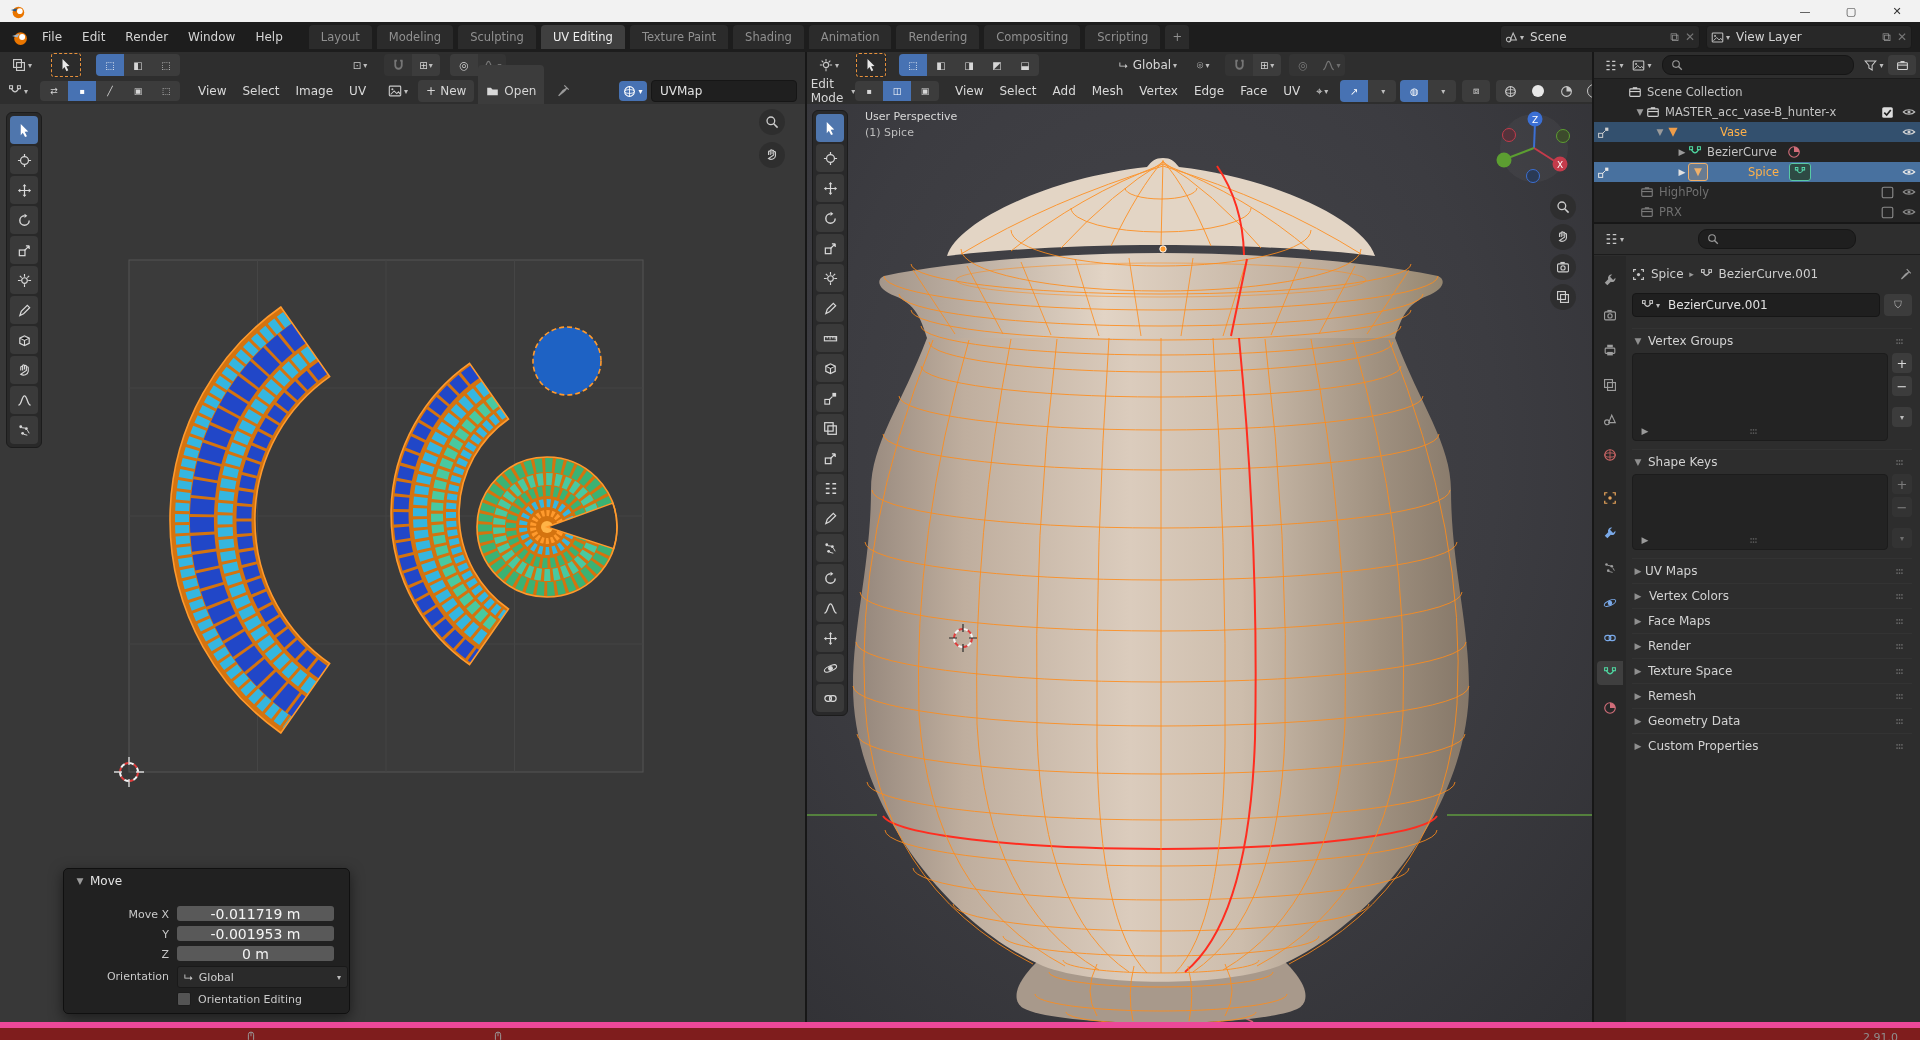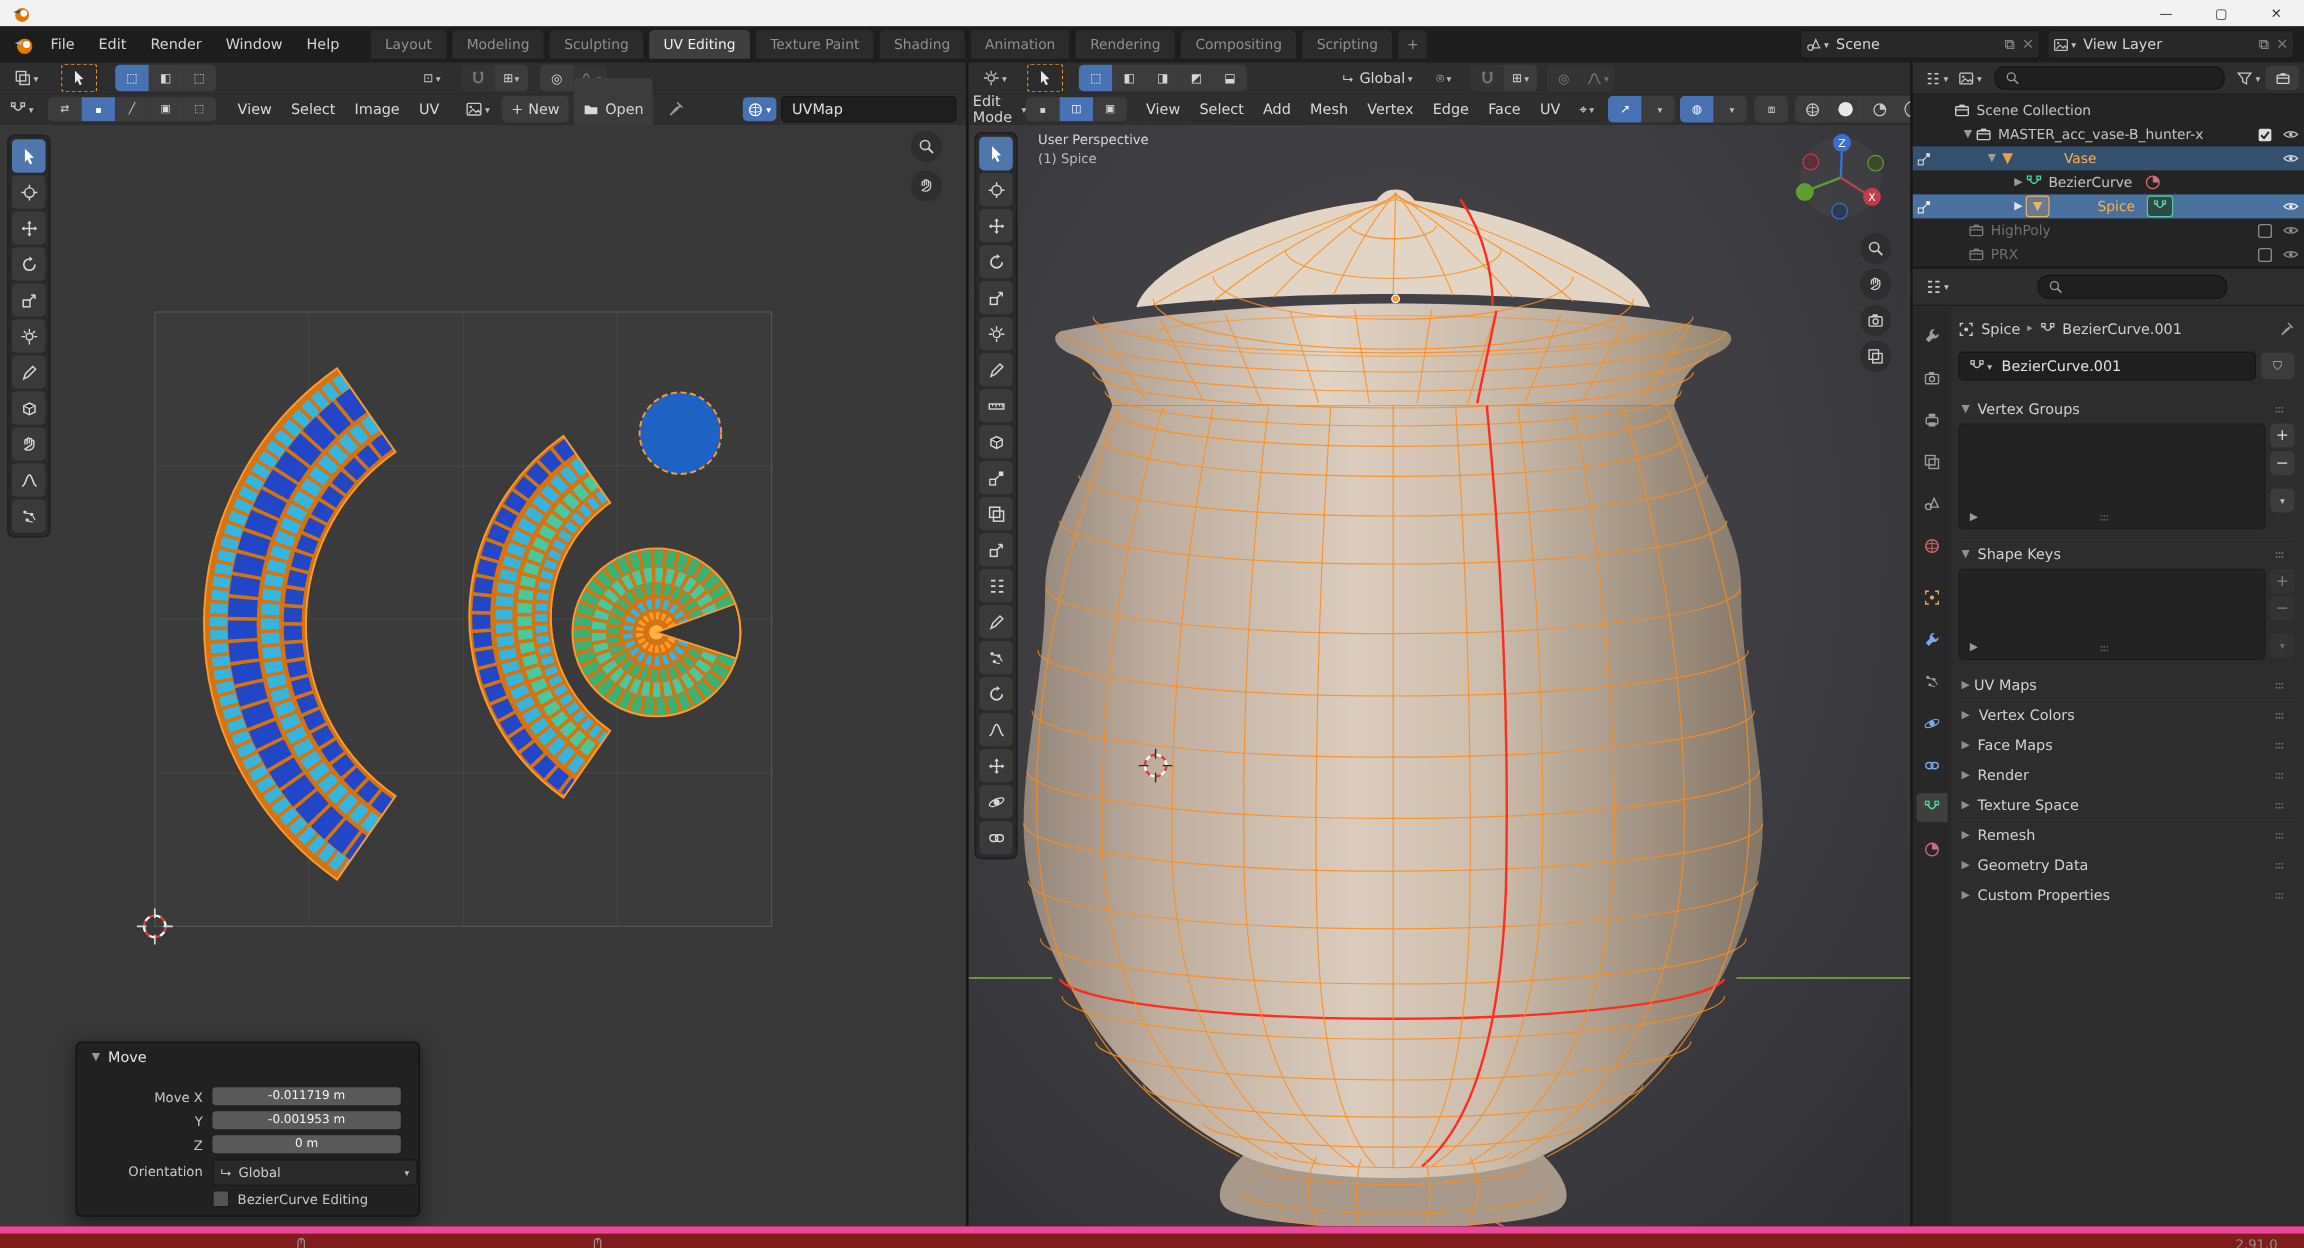--- a/index.html
+++ b/index.html
@@ -55,21 +55,21 @@
   .ptab{width:26px;height:24px;display:flex;align-items:center;justify-content:center;color:#9e9e9e;border-radius:4px 0 0 4px;}
   .ptab.active{background:#3f3f3f;color:#4fd6a0;}
   .psec{height:24px;display:flex;align-items:center;color:#d2d2d2;position:relative;border-top:1px solid #333;}
   .psec .disc{color:#8f8f8f;}
   .plist{background:#232323;border:1px solid #1c1c1c;border-radius:4px;}
   .sqbtn{width:20px;height:20px;border-radius:4px;background:#3c3c3c;color:#d9d9d9;display:flex;align-items:center;justify-content:center;font-size:13px;}
   
   #movepanel{left:63px;top:868px;width:285px;height:144px;background:rgba(32,32,32,.96);
              border:1px solid #101010;border-radius:5px;box-shadow:0 4px 14px rgba(0,0,0,.5);}
   .mp-field{position:absolute;left:113px;width:157px;height:15px;background:#595959;border-radius:3px;
-            color:#f4f4f4;font-size:10px;display:flex;align-items:center;justify-content:center;}
+            color:#f4f4f4;font-size:14px;display:flex;align-items:center;justify-content:center;}
   .mp-lab{position:absolute;width:100px;text-align:right;font-size:11px;color:#c9c9c9;}
   
   #statusbar{left:0;top:1022px;width:1920px;height:18px;background:#7f1d1d;border-top:6px solid #ec4899;color:#8f8f8f;font-size:11px;}
   .txtsm{font-size:11px;}
 </style>
 </head>
 <body>
 
 <svg width="0" height="0" style="position:absolute">
 <defs>
@@ -945,21 +945,21 @@
   <div class="mp-lab" style="left:5px;top:79px">Z</div>
   <div class="mp-field" style="top:77px">0 m</div>
   <div class="mp-lab" style="left:5px;top:101px">Orientation</div>
   <div class="abs row" style="left:113px;top:97px;width:157px;height:20px;background:#2a2a2a;border:1px solid #191919;border-radius:3px;padding:0 6px">
     <span style="font-size:11px;color:#c9c9c9">⮡</span>
     <span style="margin-left:6px;flex:1;font-size:11px">Global</span>
     <span class="chev">▾</span>
   </div>
   <div class="abs row" style="left:113px;top:123px">
     <span style="width:12px;height:12px;background:#545454;border:1px solid #1c1c1c;border-radius:2px;display:inline-block"></span>
-    <span style="margin-left:7px;font-size:11px;color:#c9c9c9">BezierCurve Editing</span>
+    <span style="margin-left:7px;font-size:11px;color:#c9c9c9">Orientation Editing</span>
   </div>
 </div>
 
 <div id="outliner" class="abs">
   <div class="row" style="height:26px;padding:0 6px;border-bottom:1px solid #1c1c1c;background:#2e2e2e">
     <div class="tbtn flat">
         <svg class="gl" width="13" height="13" viewBox="0 0 16 16">
           <use href="#i-tree" color="#c9c9c9"></use>
         </svg>
         <span class="chev">▾</span>

